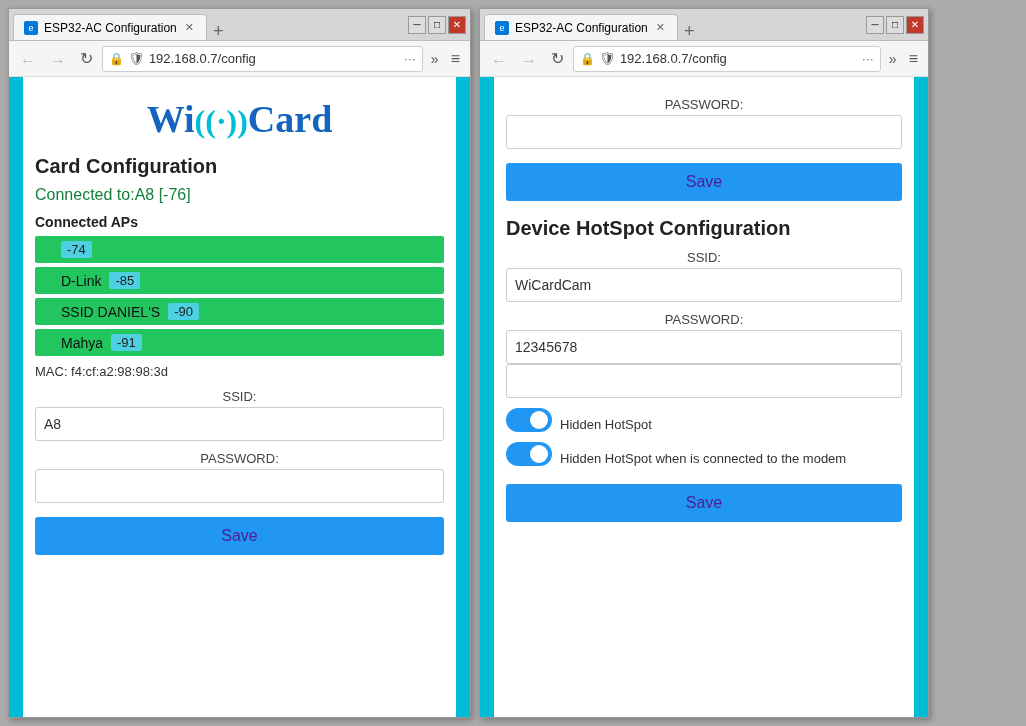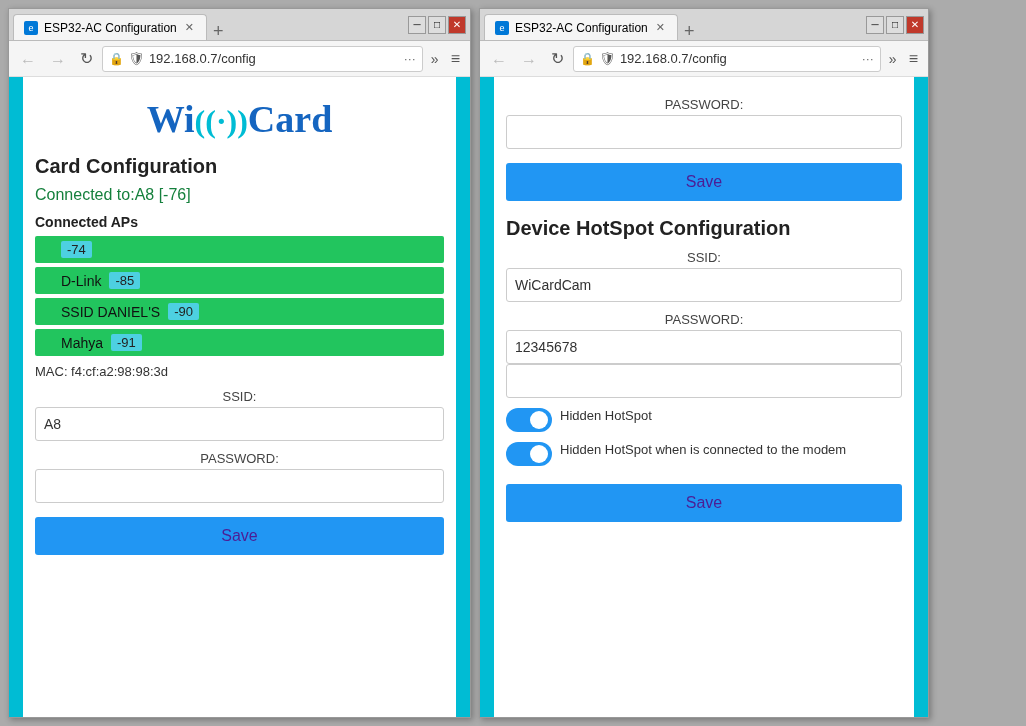--- a/index.html
+++ b/index.html
@@ -295,21 +295,21 @@
     
     .mac-text {
       font-size: 13px;
       color: #333;
       margin: 8px 0 4px 0;
     }
 
     
     .toggle-row {
       display: flex;
-      align-items: flex-start;
+      align-items: flex-end;
       gap: 8px;
       margin: 10px 0 4px 0;
     }
 
     .toggle {
       position: relative;
       width: 46px;
       height: 24px;
       flex-shrink: 0;
     }

